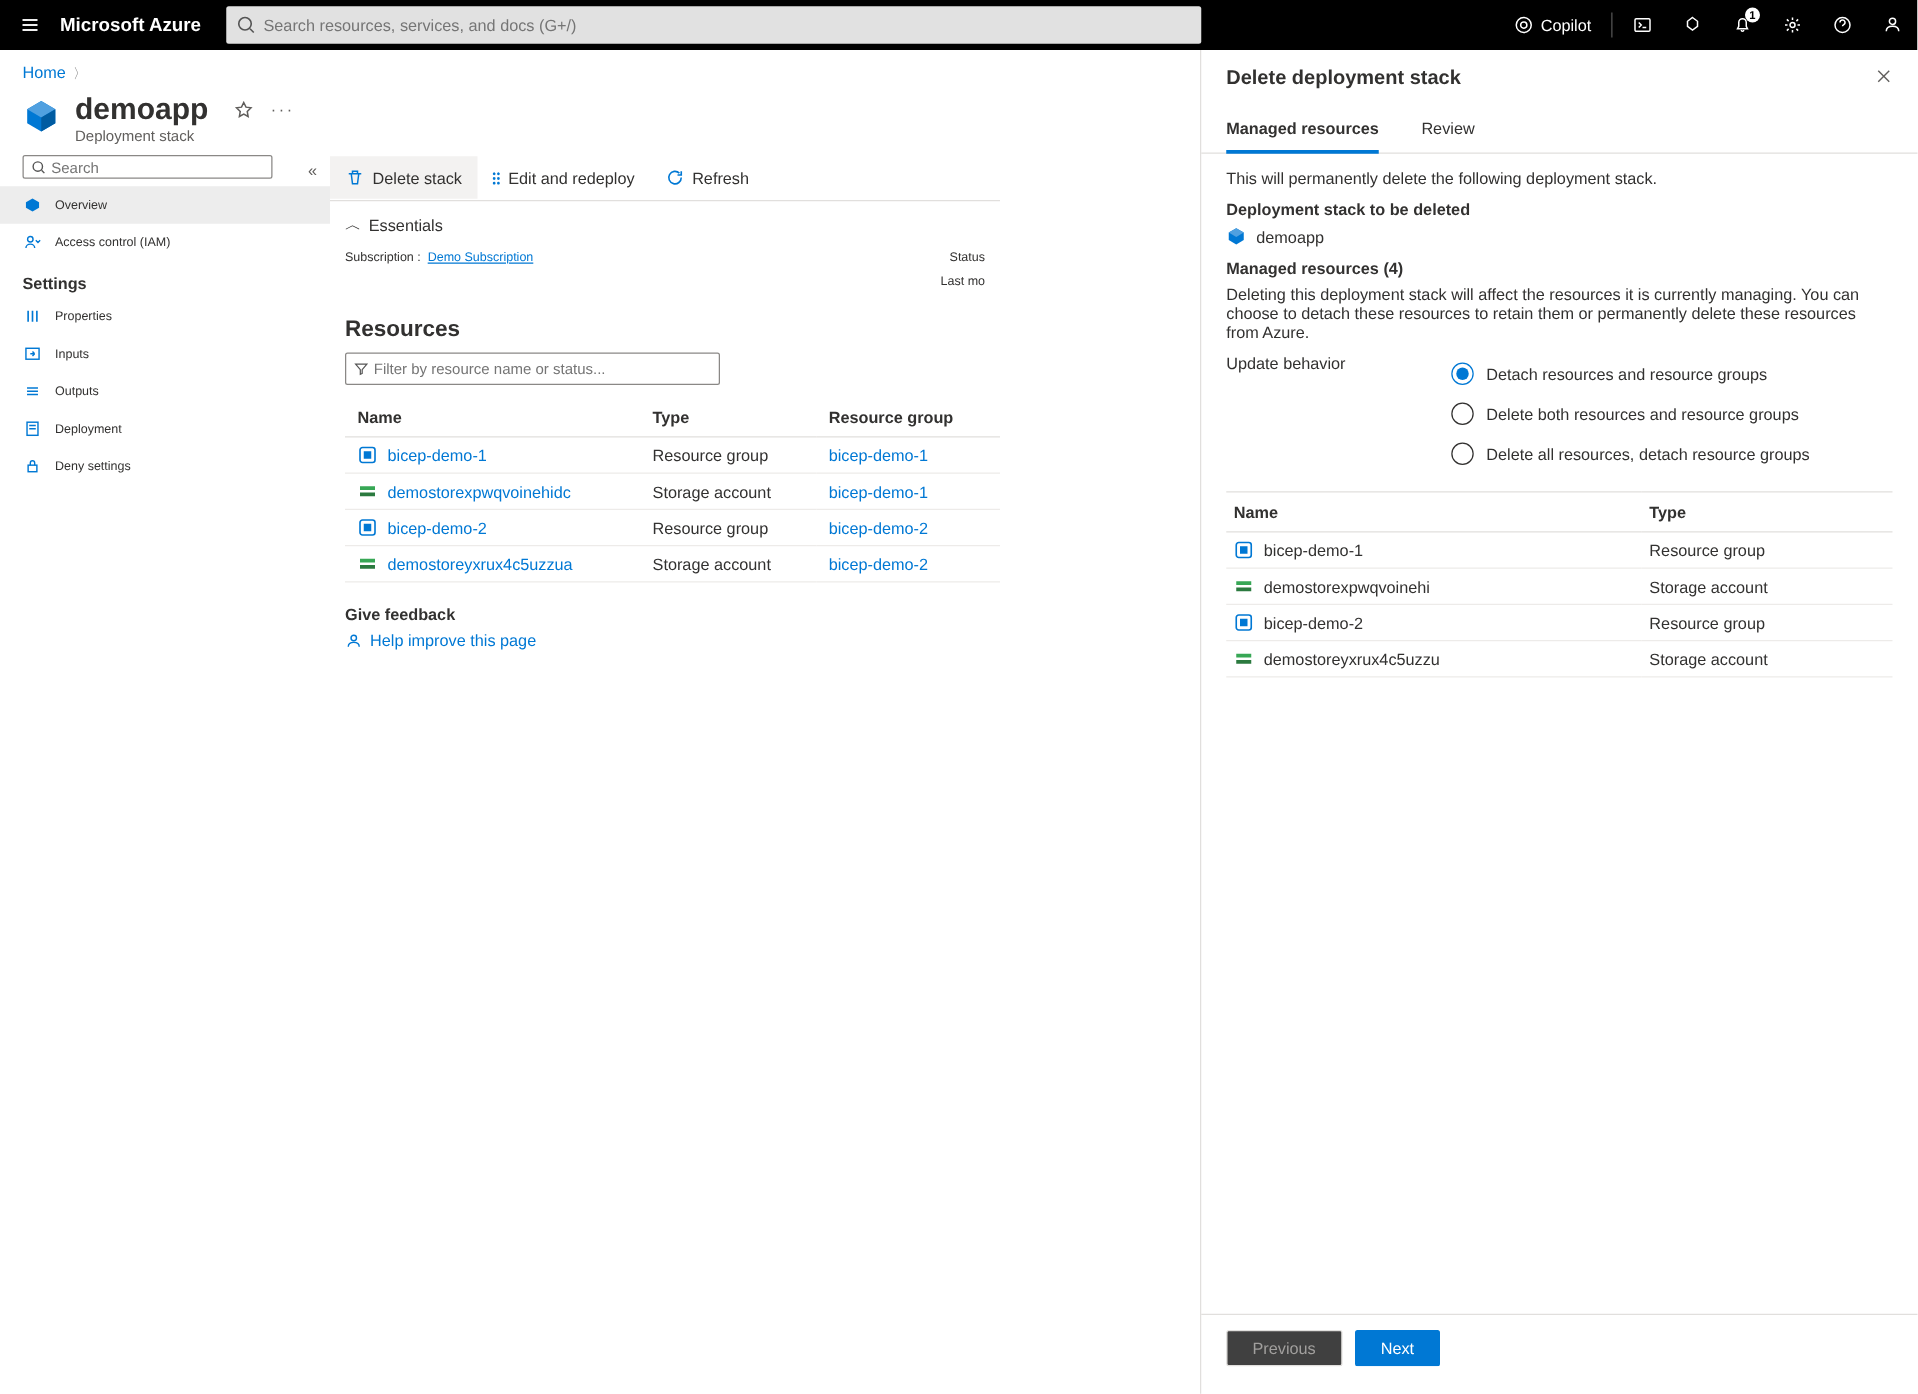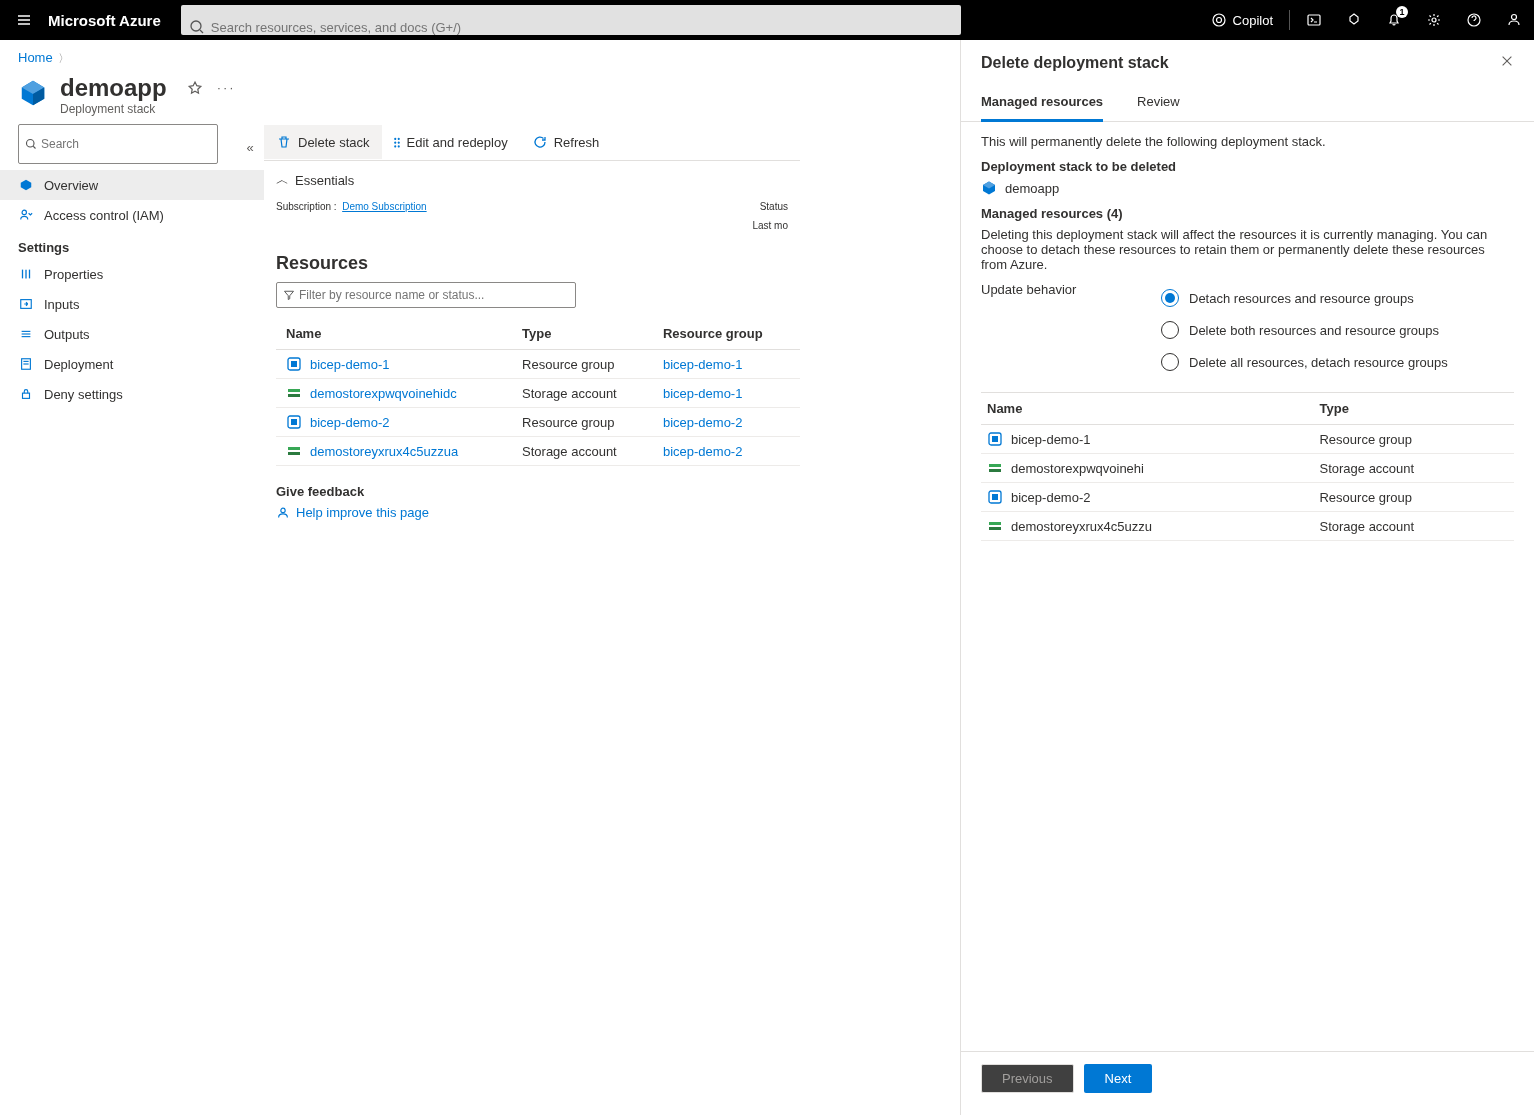--- a/index.html
+++ b/index.html
@@ -2,21 +2,21 @@
 <html><head>
 <meta charset="utf-8">
 <style>
   * { box-sizing: border-box; margin: 0; padding: 0; font-family: "Segoe UI", Arial, sans-serif; }
   body { width: 1534px; height: 1115px; background: #fff; overflow: hidden; font-size: 13px; color: #323130; }
   
   
   .topbar { height: 40px; background: #000; display: flex; align-items: center; color: #fff; }
   .hamburger { width: 48px; display: flex; align-items: center; justify-content: center; cursor: pointer; }
   .brand { font-size: 15px; font-weight: 600; padding-right: 20px; }
-  .searchbox { flex: 0 0 780px; height: 30px; background: #e1e1e1; border-radius: 2px; display: flex; align-items: flex-end; padding: 0 8px; color: #555; }
+  .searchbox { flex: 0 0 780px; height: 30px; background: #e1e1e1; border-radius: 2px; display: flex; align-items: center; padding: 0 8px; color: #555; }
   .searchbox input { border: none; background: transparent; flex: 1; outline: none; font-size: 13px; color: #333; margin-left: 6px; }
   .top-spacer { flex: 1; }
   .top-icon { width: 40px; height: 40px; display: flex; align-items: center; justify-content: center; cursor: pointer; position: relative; }
   .copilot { display: flex; align-items: center; gap: 6px; padding: 0 12px; cursor: pointer; font-size: 13px; }
   .divider-v { width: 1px; height: 20px; background: #555; margin: 0 4px; }
   .badge { position: absolute; top: 6px; right: 6px; background: #fff; color: #000; border-radius: 50%; font-size: 9px; width: 12px; height: 12px; display: flex; align-items: center; justify-content: center; font-weight: bold;}
   
   
   .breadcrumb-row { padding: 10px 18px 4px 18px; font-size: 13px; }
   .breadcrumb-row a { color: #0078d4; text-decoration: none; }
@@ -30,24 +30,24 @@
   .header-actions { display: flex; gap: 14px; margin-left: 8px; margin-top: 6px; color: #605e5c;}
   
   
   .body { display: flex; height: calc(100% - 40px); }
   .left-col { width: 800px; }
   .right-panel { width: 574px; border-left: 1px solid #e1dfdd; background: #fff; position: absolute; right: 0; top: 40px; bottom: 0; display: flex; flex-direction: column;}
   
   
   .side-wrap { display: flex; }
   .sidebar { width: 264px; padding: 0 0 0 0; }
-  .side-search { margin: 0 18px 6px 18px; border: 1px solid #8a8886; height: 40px; display: flex; align-items: center; padding: 0 6px; border-radius: 2px; justify-content: space-between;}
+  .side-search { margin: 0 18px 6px 18px; border: 1px solid #8a8886; height: 19px; display: flex; align-items: center; padding: 0 6px; border-radius: 2px; justify-content: space-between;}
   .side-search input { border: none; outline: none; flex: 1; font-size: 12px; margin-left: 4px;}
   .collapse-btn { width: 28px; display: flex; align-items: center; justify-content: center; cursor: pointer; color: #605e5c;}
-  .nav-item { display: flex; align-items: center; gap: 10px; padding: 7px 18px; cursor: pointer; font-size: 13px; }
+  .nav-item { display: flex; align-items: center; gap: 10px; padding: 7px 18px; cursor: pointer; font-size: 10px; }
   .nav-item.selected { background: #ededed; }
   .nav-section { padding: 10px 18px 4px 18px; font-size: 13px; font-weight: 600; }
   .nav-icon { width: 16px; height: 16px; display:inline-flex; align-items:center; justify-content:center; font-size:14px;}
   
   
   .content { flex: 1; padding: 0 0 0 0; }
   .toolbar { display: flex; align-items: center; border-bottom: 1px solid #e1dfdd; }
   .tool-btn { display: flex; align-items: center; gap: 6px; padding: 9px 12px; cursor: pointer; font-size: 13px; }
   .tool-btn.active { background: #f3f2f1; }
   .tool-btn svg, .tool-btn .glyph { color: #0078d4; }

